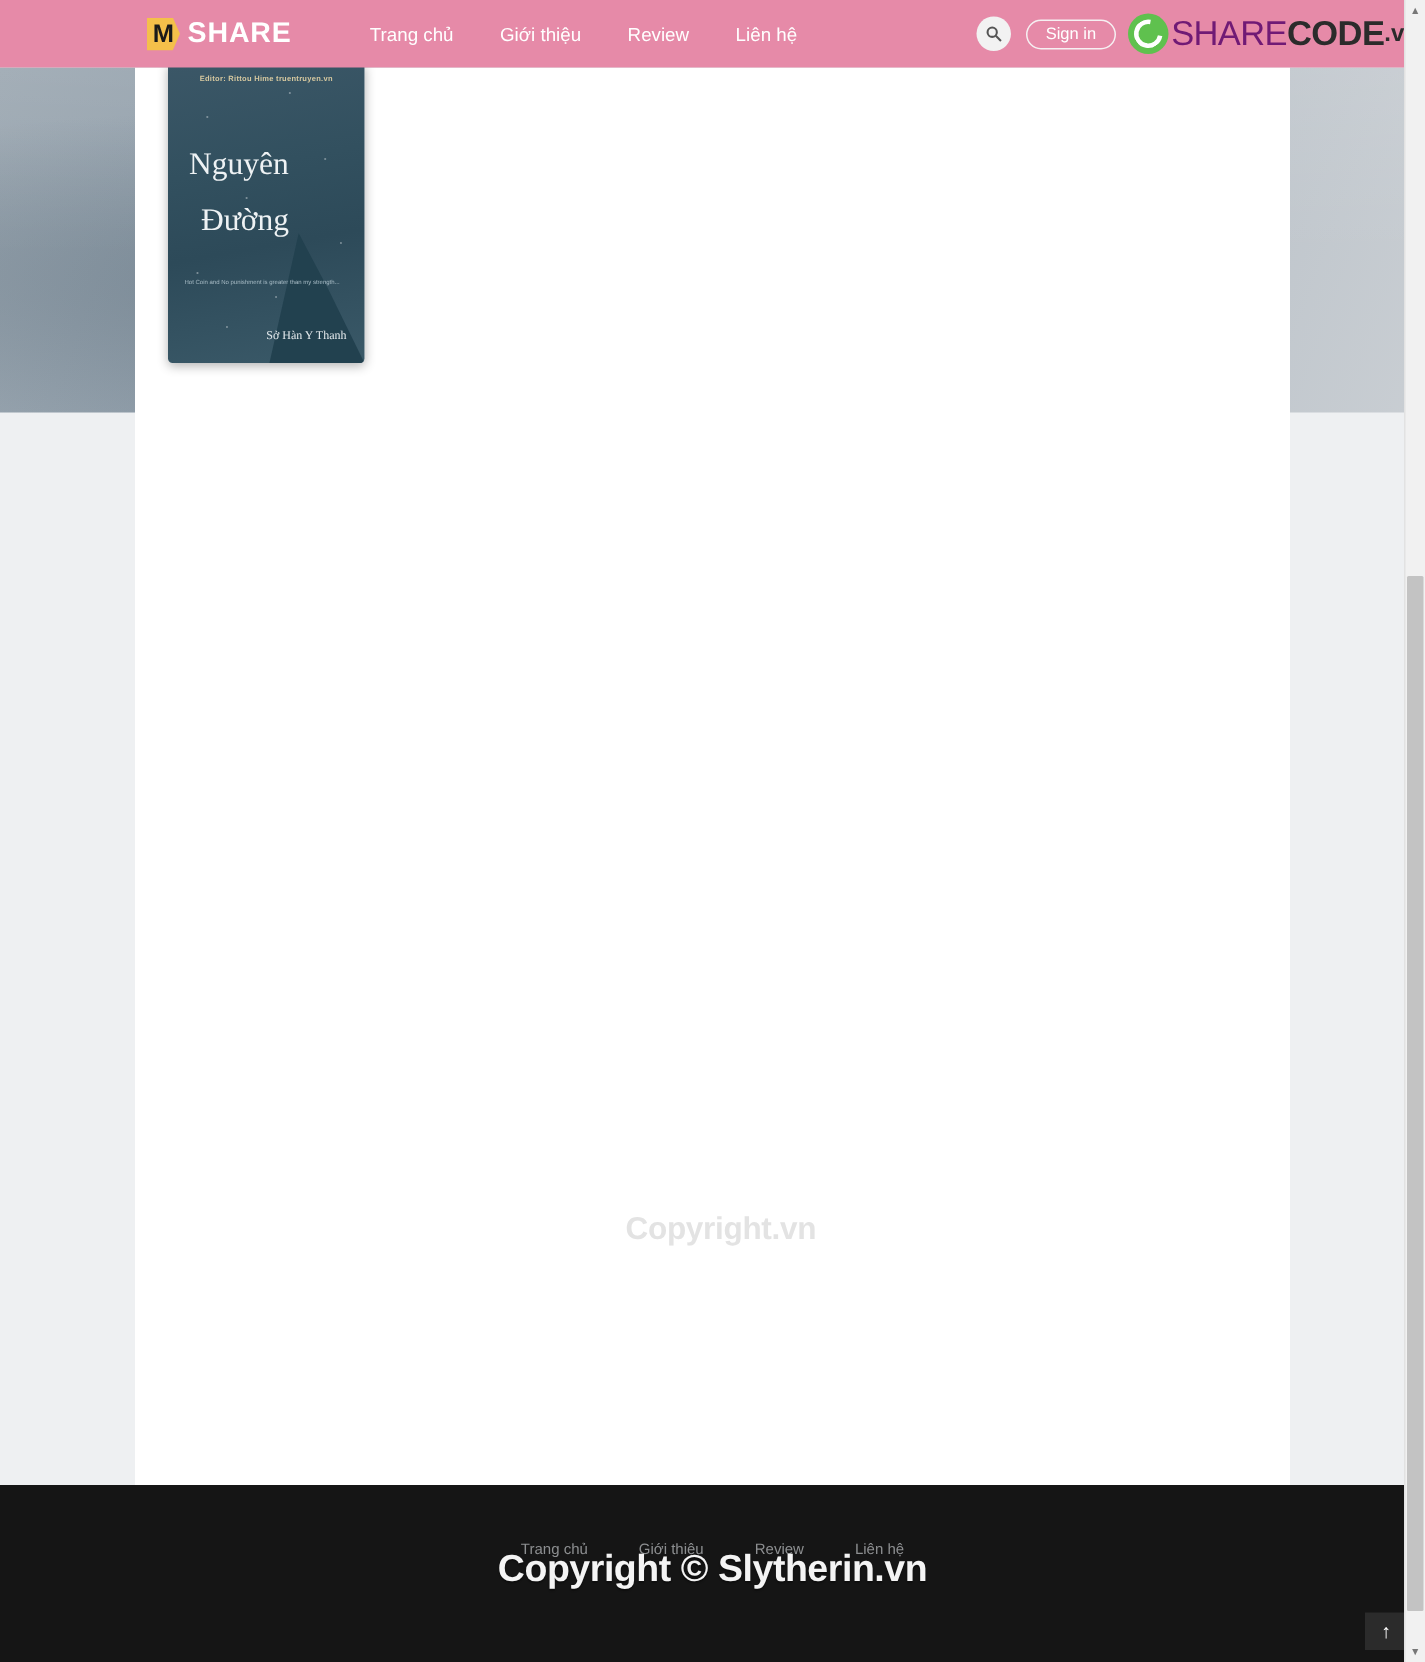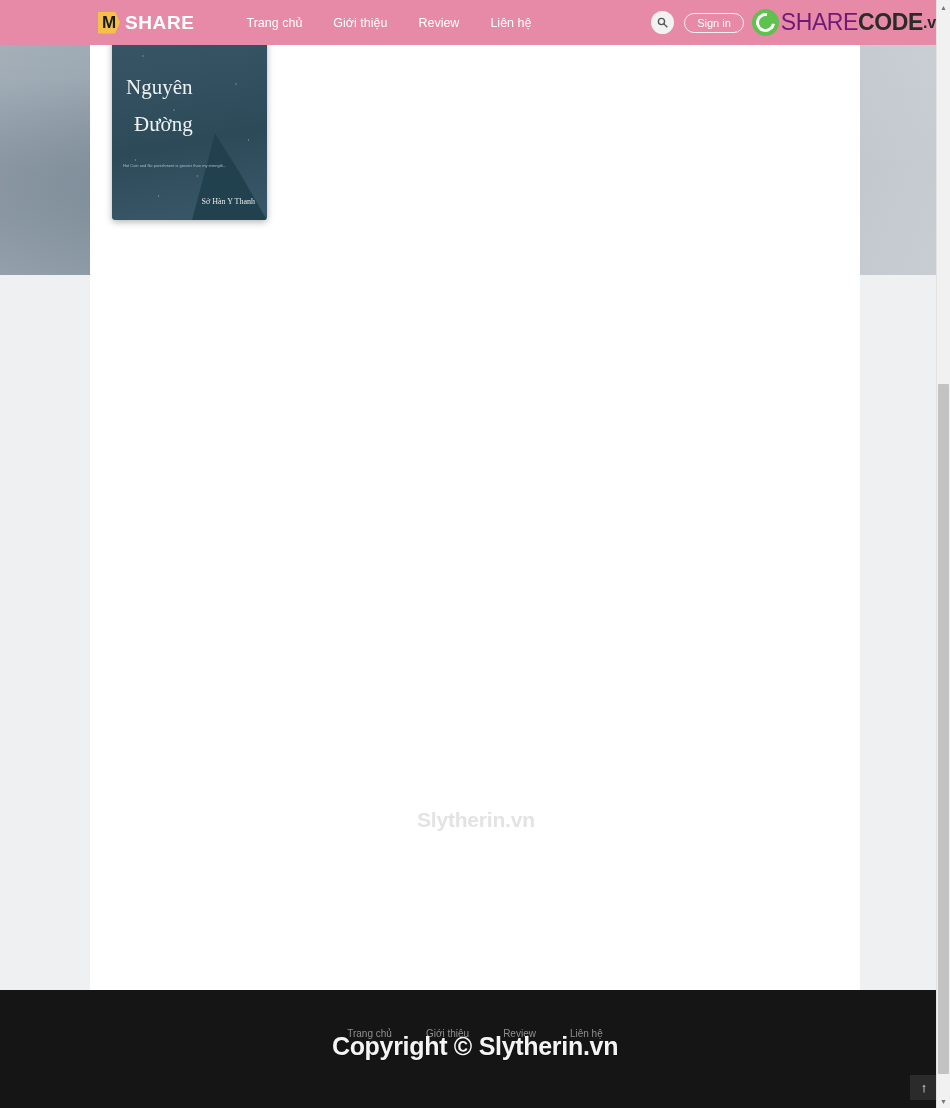--- a/index.html
+++ b/index.html
@@ -77,21 +77,21 @@
   }
 
   
   .site { position:absolute; top:45px; left:90px; width:770px; min-height:945px; background:#fff; z-index:5;}
 
   .profile-card {
     position:absolute; top:58px; left:98px; width:740px; height:190px;
     background:#fff; box-shadow:0 1px 4px rgba(0,0,0,.10);
   }
   .cover {
-    position:absolute; top:20px; left:112px; width:155px; height:200px;
+    position:absolute; top:42px; left:112px; width:131px; height:200px;
     border-radius:3px; overflow:hidden; z-index:20;
     box-shadow:0 2px 7px rgba(0,0,0,.3);
     background:linear-gradient(170deg,#3b5767 0%,#32505f 35%,#2d4a59 60%,#3a5968 100%);
   }
   .cover .cv-editor{ position:absolute; top:8px; left:0; right:0; text-align:center;
     color:#d7c9a0; font-size:5px; font-weight:bold; letter-spacing:.2px; line-height:1.5;}
   .cover .cv-t1{ position:absolute; top:55px; left:14px; color:#eef2f4; font-size:21px;
     font-family:"Liberation Serif", serif; }
   .cover .cv-t2{ position:absolute; top:92px; left:22px; color:#eef2f4; font-size:21px;
     font-family:"Liberation Serif", serif; }
@@ -526,21 +526,21 @@
   <div class="footer">
     <div class="f-nav">
       <a href="#">Trang chủ</a>
       <a href="#">Giới thiệu</a>
       <a href="#">Review</a>
       <a href="#">Liên hệ</a>
     </div>
   </div>
 
   <div class="watermark-footer">Copyright © Slytherin.vn</div>
-  <div class="watermark-comment">Slytherin.vn</div>
+  <div class="watermark-comment">Copyright.vn</div>
 
   <div class="totop">↑</div>
 
   <div class="sbar">
     <div class="up">▲</div>
     <div class="thumb"></div>
     <div class="dn">▼</div>
   </div>
 
 </div>

